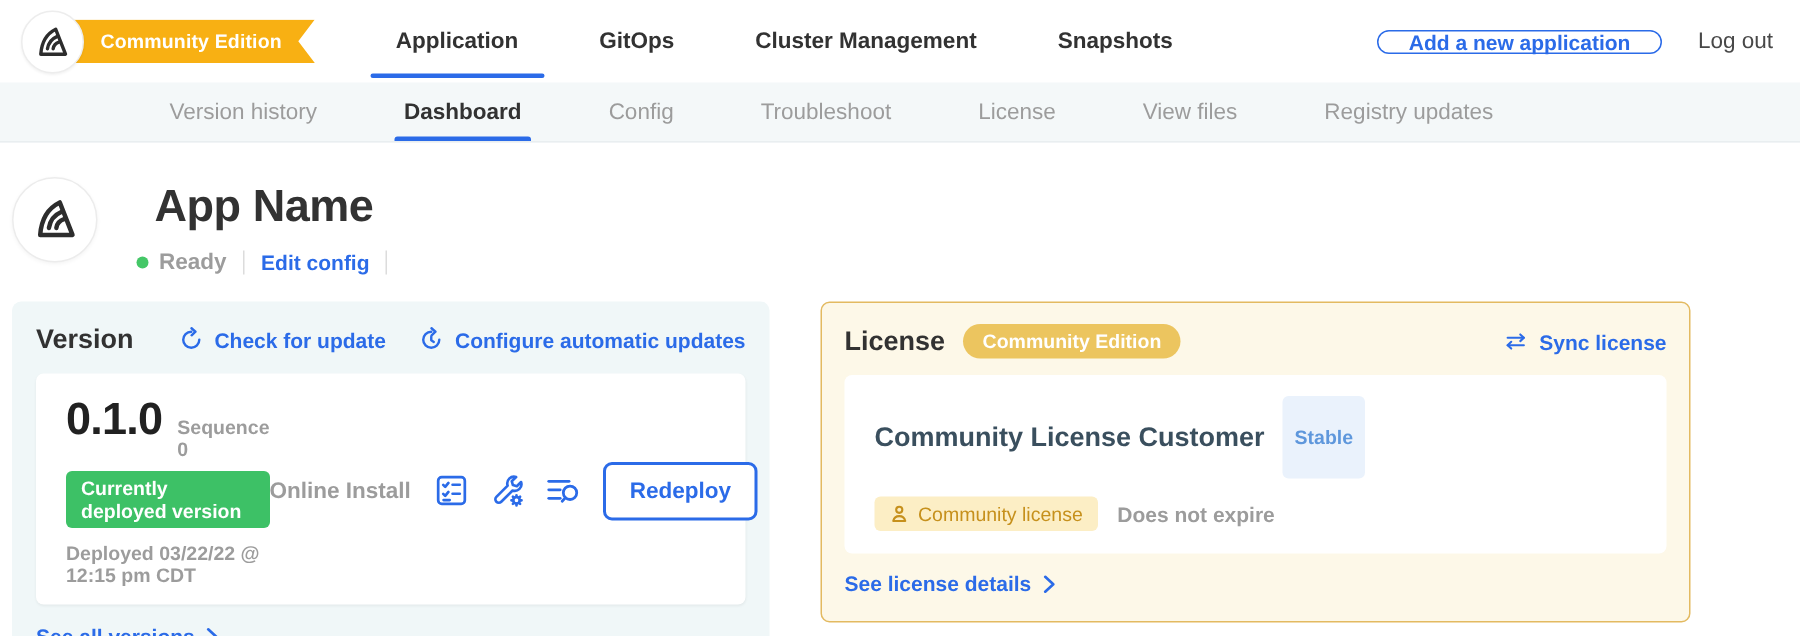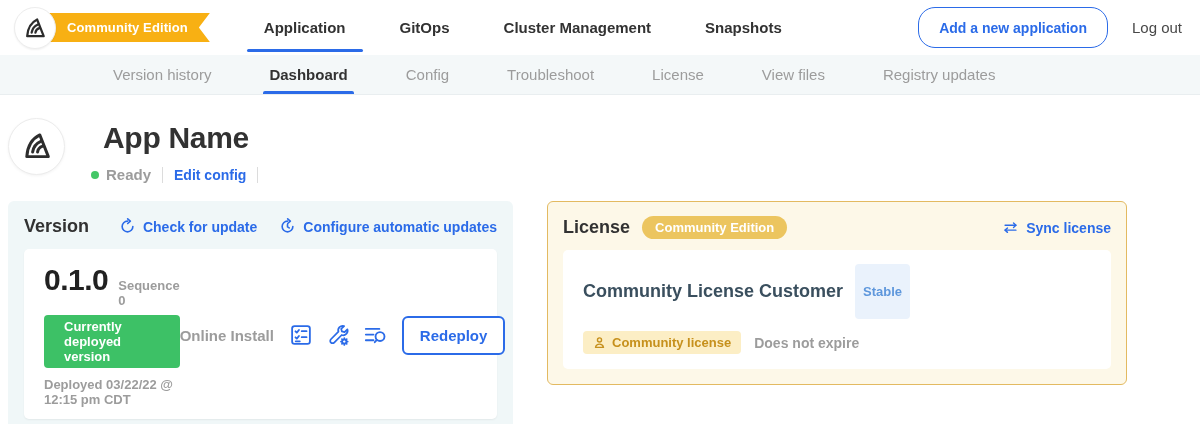--- a/index.html
+++ b/index.html
@@ -29,21 +29,21 @@
   }
   .main-tabs { display: flex; gap: 54px; margin-left: 54px; height: 100%; align-items: stretch; }
   .tab { font-size: 15px; font-weight: 700; color: #323232; display: flex; align-items: center; position: relative; cursor: pointer; }
   .tab.active::after {
     content: ""; position: absolute; left: -17px; right: -17px; bottom: 3px; height: 3px;
     background: #2b6be8; border-radius: 2px;
   }
   .top-right { margin-left: auto; display: flex; align-items: center; gap: 24px; }
   .add-btn {
     border: 1.5px solid #2b6be8; color: #2b6be8; background: #fff; border-radius: 17px;
-    height: 41px; padding: 0 20px; font-weight: 700; font-size: 14px;
+    height: 16px; padding: 0 20px; font-weight: 700; font-size: 14px;
     display: flex; align-items: center; cursor: pointer; font-family: inherit;
   }
   .logout { font-size: 15px; color: #484848; font-weight: 500; cursor: pointer; }
 
   
   .subnav {
     height: 40px; background: #f4f8f9; border-bottom: 1px solid #e9eef0;
     display: flex; align-items: stretch; gap: 58px; padding-left: 113px;
   }
   .subitem { font-size: 15px; color: #9c9c9c; font-weight: 500; display: flex; align-items: center; position: relative; cursor: pointer; }
@@ -81,21 +81,21 @@
   .vc-inner {
     margin-top: 12px; background: #fff; border-radius: 5px; padding: 14px 20px 12px;
     display: flex; align-items: center; justify-content: space-between;
     box-shadow: 0 1px 2px rgba(0,0,0,.06);
   }
   .ver-row1 { display: flex; align-items: baseline; gap: 10px; }
   .ver-num { font-size: 30px; font-weight: 800; color: #212121; letter-spacing: -.5px; }
   .ver-seq { font-size: 13px; color: #9c9c9c; font-weight: 600; }
   .deployed-badge {
     display: inline-block; margin-top: 7px; background: #3dc166; color: #fff;
-    font-weight: 700; font-size: 13px; padding: 4px 20px; border-radius: 4px;
+    font-weight: 700; font-size: 13px; padding: 4px 10px; border-radius: 4px;
   }
   .deployed-at { margin-top: 9px; font-size: 13px; color: #9c9c9c; font-weight: 600; }
   .ver-right { display: flex; align-items: center; gap: 15px; }
   .install-type { font-size: 15px; font-weight: 700; color: #9c9c9c; white-space: nowrap; }
   .ver-icons { display: flex; align-items: center; gap: 13px; color: #2b6be8; }
   .ver-icons svg { width: 24px; height: 24px; cursor: pointer; }
   .redeploy {
     border: 2px solid #2b6be8; color: #2b6be8; background: #fff; border-radius: 6px;
     font-weight: 700; font-size: 15px; padding: 9px 16px; cursor: pointer; font-family: inherit;
   }
@@ -105,21 +105,21 @@
   .license-card { width: 580px; background: #fdf8e8; border: 1px solid #e3ba61; border-radius: 6px; padding: 14px 15px 15px; }
   .lc-left { display: flex; align-items: center; gap: 12px; }
   .edition-badge { background: #ecc55f; color: #fff; font-weight: 700; font-size: 13px; padding: 4px 13px; border-radius: 12px; }
   .lc-inner { margin-top: 11px; background: #fff; border-radius: 5px; padding: 14px 20px 15px; }
   .cust-row { display: flex; align-items: center; gap: 12px; }
   .cust-name { font-size: 18px; font-weight: 700; color: #3a4f5e; }
   .stable-badge { background: #eaf2fc; color: #5e97dc; font-size: 13px; font-weight: 600; padding: 20px 8px; border-radius: 4px; }
   .type-row { margin-top: 12px; display: flex; align-items: center; gap: 13px; }
   .type-badge {
     display: flex; align-items: center; gap: 6px; background: #fceec5; color: #c6901c;
-    font-weight: 700; font-size: 13px; padding: 4px 10px; border-radius: 4px; justify-content: center;
+    font-weight: 400; font-size: 13px; padding: 4px 10px; border-radius: 4px; justify-content: center;
   }
   .type-badge svg { width: 13px; height: 13px; }
   .expiry { color: #9c9c9c; font-size: 14px; font-weight: 600; }
   .lc-see { margin-top: 12px; display: inline-flex; }
 </style>
 </head>
 <body>
 
 <svg width="0" height="0" style="position:absolute">
   <defs>
@@ -305,15 +305,21 @@
           <svg viewBox="0 0 14 14" fill="none" stroke="currentColor" stroke-width="1.5" stroke-linecap="round" stroke-linejoin="round">
             <circle cx="7" cy="4.2" r="2.2"></circle>
             <path d="M2.7 12.2 a4.4 4.4 0 0 1 8.6 0 Z"></path>
           </svg>
           <span>Community license</span>
         </span>
         <span class="expiry">Does not expire</span>
       </div>
     </div>
 
+    <span class="icon-link lc-see">
+      <span>See license details</span>
+      <svg class="chev" viewBox="0 0 10 14" fill="none" stroke="currentColor" stroke-width="2" stroke-linecap="round" stroke-linejoin="round">
+        <path d="M2 1.5 L8 7 L2 12.5"></path>
+      </svg>
+    </span>
   </section>
 
 </main>
 
 </body></html>

